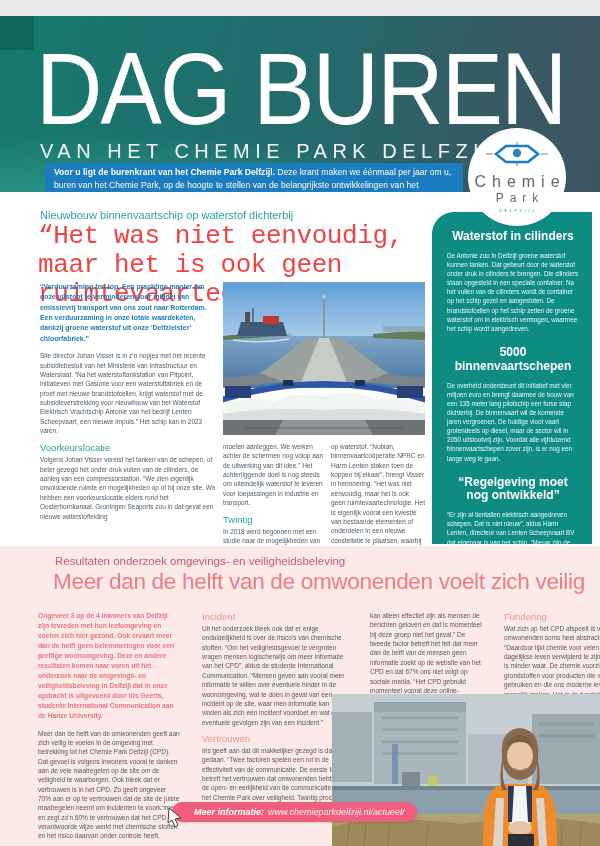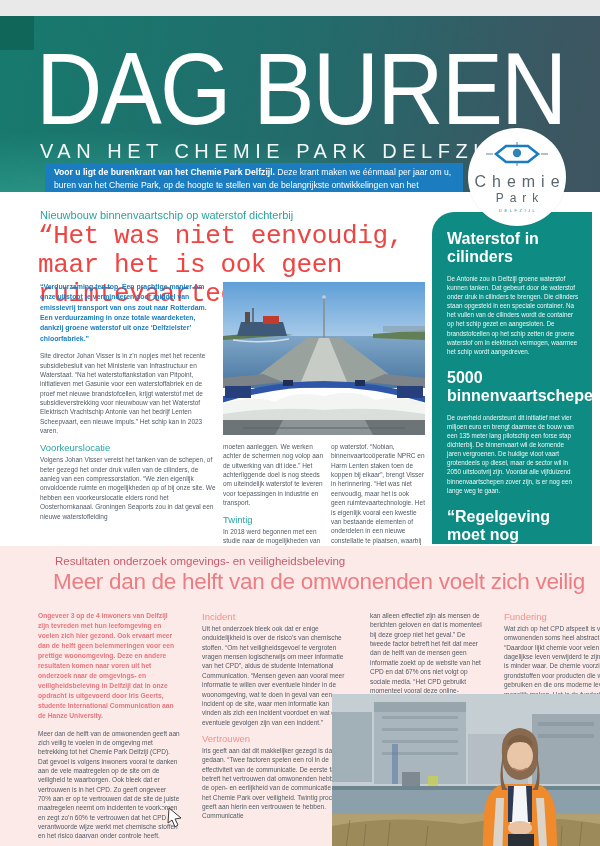--- a/index.html
+++ b/index.html
@@ -44,21 +44,21 @@
   .right-wrap { width:202px; }
   .ship-photo { width:202px; height:153px; overflow:hidden; }
   .under-photo { display:flex; gap:7px; margin-top:7px; }
   .acol2 { width:101px; }
   .acol3 { width:94px; }
   .acol2 .body-txt { margin-bottom:6px; }
 
   
   .sidebar { position:absolute; left:432px; top:196px; width:160px; height:332px; background:#0e8b83;
     border-radius:22px 0 0 0; padding:18px 13px 10px 15px; color:#ffffff; }
-  .sb-title { font-size:16px; font-weight:bold; color:#ffffff; margin-bottom:7px; line-height:1.15; }
+  .sb-title { font-size:12px; font-weight:bold; color:#ffffff; margin-bottom:7px; line-height:1.15;text-align:center; }
   .sb-body { font-size:6.3px; line-height:1.45; color:#eafaf8; margin-bottom:13px; }
 
   
   .research { position:absolute; left:0; top:530px; width:600px; height:316px; background:#fbeae7; }
   .r-kicker { position:absolute; left:55px; top:9px; font-size:11.5px; color:#c65b6c; }
   .r-headline { position:absolute; left:53px; top:23px; width:540px; font-size:22.5px; color:#ed7d84;
     font-weight:400; letter-spacing:-0.3px; white-space:nowrap; }
   .r-cols { position:absolute; left:38px; top:65px; display:flex; gap:22px; }
   .rcol1 { width:142px; }
   .rcol2 { width:146px; }
@@ -252,15 +252,19 @@
     <span class="cursor-badge">
       <svg width="26" height="28" viewBox="0 0 26 28">
         <g stroke="#ffffff" stroke-width="1.6">
           <line x1="8" y1="6" x2="6" y2="2"></line>
             <line x1="4" y1="9" x2="0" y2="7"></line>
             <line x1="13" y1="5" x2="14" y2="1"></line>
         </g>
         <polygon points="9,8 21,18 15,19 18,25 15,27 12,20 8,23" fill="#ffffff" stroke="#3a3a3a" stroke-width="1"></polygon>
       </svg>
     </span>
+    <a class="info-pill">
+      <span class="lbl">Meer informatie:</span>
+      <span class="url">www.chemieparkdelfzijl.nl/actueel/</span>
+    </a>
   </section>
 
 </div>
 
 </body></html>

